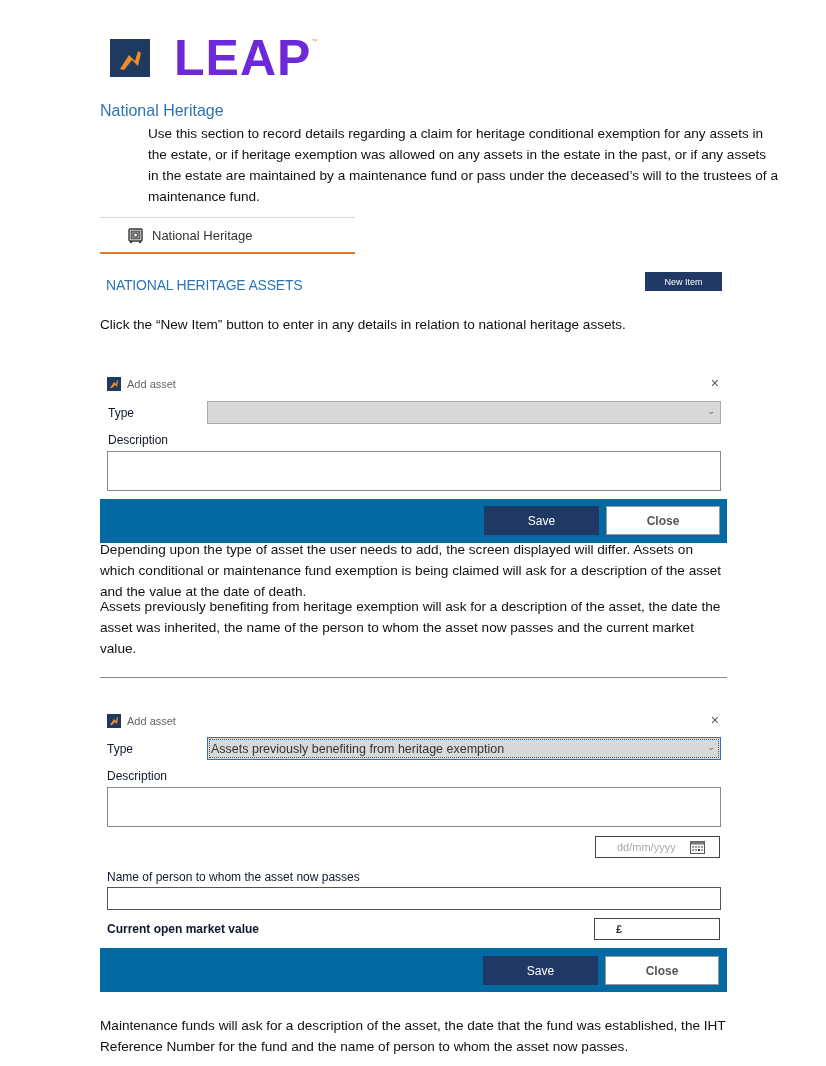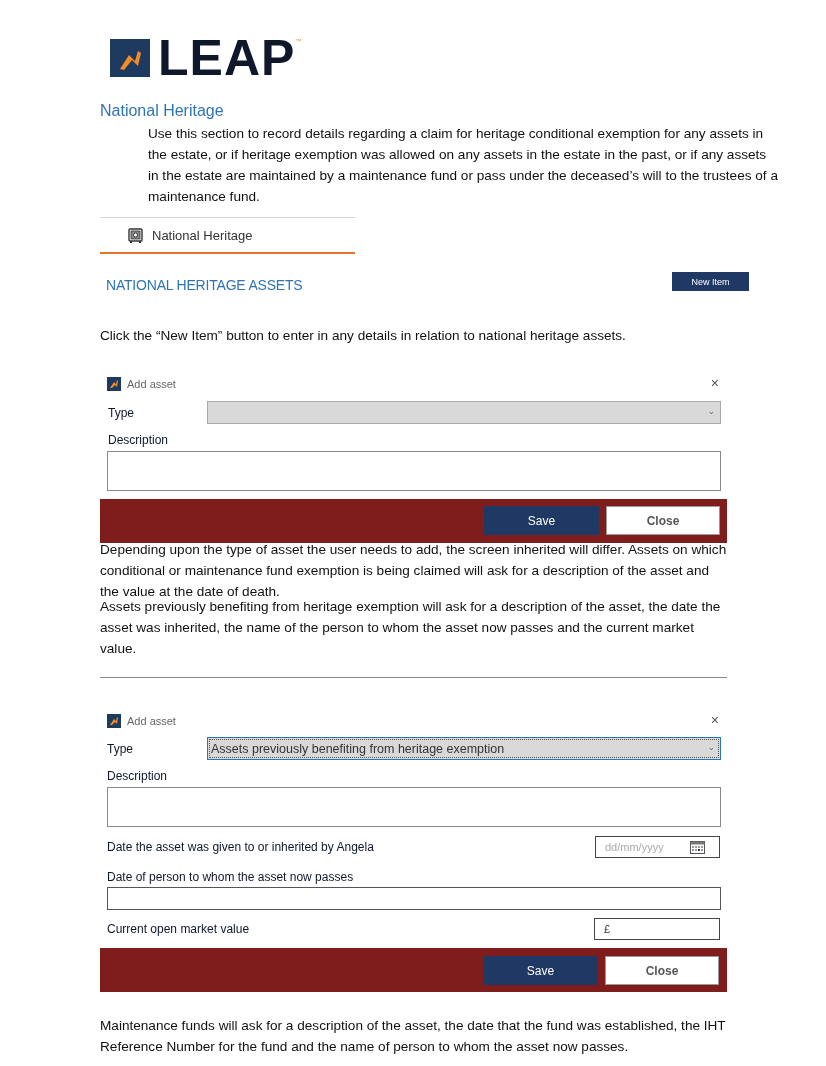--- a/index.html
+++ b/index.html
@@ -5,49 +5,49 @@
     * { box-sizing: border-box; margin: 0; padding: 0; }
     html, body { width: 826px; height: 1066px; background: #ffffff; overflow: hidden; }
     body { position: relative; font-family: "Liberation Sans", "DejaVu Sans", sans-serif; color: #1a1a1a; }
 
     .abs { position: absolute; }
 
     
     .logo { left: 110px; top: 38px; height: 40px; display: flex; align-items: center; }
     .logo-mark { width: 40px; height: 38px; background: #1e3a5f; position: relative; }
     .logo-mark svg { position: absolute; left: 0; top: 0; }
-    .logo-text { font-family: "Liberation Sans", sans-serif; font-weight: bold; font-size: 50px; color: #0f172a; margin-left: 8px; letter-spacing: 1px; line-height: 40px; }
+    .logo-text { font-family: "Liberation Sans", sans-serif; font-weight: bold; font-size: 50px; color: #6d28d9; margin-left: 24px; letter-spacing: 1px; line-height: 40px; }
     .logo-tm { font-size: 6px; color: #f28c28; align-self: flex-start; margin-top: 0px; }
 
     .h-title { left: 100px; top: 102px; font-size: 16px; color: #2e74b5; font-family: "Liberation Sans", sans-serif; }
     .para { left: 100px; width: 630px; font-size: 13.6px; line-height: 21px; color: #111; }
 
     
     .tab { left: 100px; top: 217px; width: 255px; height: 37px; border-top: 1px solid #d6d6d6; border-bottom: 2px solid #e0782b; display: flex; align-items: center; padding-left: 28px; }
     .tab-icon { width: 15px; height: 15px; margin-right: 9px; }
     .tab-label { font-size: 13px; color: #333; }
 
     .section-label { left: 106px; top: 277px; font-size: 14px; color: #2e74b5; letter-spacing: -0.2px; }
-    .new-item-btn { left: 672px; top: 272px; width: 77px; height: 19px; background: #1f3864; color: #fff; font-size: 9px; border: none; display: flex; align-items: center; justify-content: center; }
+    .new-item-btn { left: 645px; top: 272px; width: 77px; height: 19px; background: #1f3864; color: #fff; font-size: 9px; border: none; display: flex; align-items: center; justify-content: center; }
 
     
     .dialog { left: 100px; width: 627px; margin-top: 28px; }
     .dlg-head { position: relative; height: 24px; display: flex; align-items: center; padding-left: 7px; }
     .dlg-icon { width: 14px; height: 14px; background: #1e3a5f; position: relative; margin-right: 6px; }
     .dlg-title { font-size: 11px; color: #666; }
     .dlg-close { position: absolute; right: 8px; top: 3px; font-size: 14px; color: #555; cursor: pointer; }
     .field-row { position: relative; display: flex; align-items: center; }
     .lbl { font-size: 12px; color: #0f172a; }
     .select { position: absolute; left: 107px; height: 23px; border: 1px solid #aaa; background: #d9d9d9; display: flex; align-items: center; padding-left: 3px; font-size: 12px; color: #444; }
     .select .chev { position: absolute; right: 5px; top: 4px; font-size: 9px; color: #666; }
     .textarea { border: 1px solid #888; background: #fff; }
-    .footer { background: #7f1d1d; height: 44px; position: relative; }
+    .footer { background: #0369a1; height: 44px; position: relative; }
     .btn-save { position: absolute; width: 115px; height: 29px; background: #1f3864; color: #fff; font-size: 12px; border: none; display: flex; align-items: center; justify-content: center; }
     .btn-close { position: absolute; width: 114px; height: 29px; background: #fff; color: #555; font-size: 12px; border: 1px solid #999; display: flex; align-items: center; justify-content: center; font-weight: bold; }
-    .input { position: absolute; border: 1px solid #444; background: #fff; height: 22px; font-size: 11px; display: flex; align-items: center; padding-left: 9px; }
+    .input { position: absolute; border: 1px solid #444; background: #fff; height: 22px; font-size: 11px; display: flex; align-items: center; padding-left: 21px; }
   </style>
 </head>
 <body>
 
 <div class="abs logo">
   <div class="logo-mark">
     <svg width="40" height="38" viewBox="0 0 40 38">
       <path d="M10 30 L19 16 L25 22 L28 12 L31 14 L28 27 L22 21 L14 31 Z" fill="#f28c28"></path>
     </svg>
   </div>
@@ -65,21 +65,21 @@
     <circle cx="7.5" cy="7" r="2" fill="#fff" stroke="#222" stroke-width="0.8"></circle>
     <rect x="2" y="13" width="2" height="2" fill="#333"></rect>
     <rect x="11" y="13" width="2" height="2" fill="#333"></rect>
   </svg>
   <span class="tab-label">National Heritage</span>
 </div>
 
 <div class="abs section-label">NATIONAL HERITAGE ASSETS</div>
 <button class="abs new-item-btn">New Item</button>
 
-<div class="abs para" style="top:325px;">Click the “New Item” button to enter in any details in relation to national heritage assets.</div>
+<div class="abs para" style="top:314px;">Click the “New Item” button to enter in any details in relation to national heritage assets.</div>
 
 <div class="abs dialog" style="top:344px;">
   <div class="dlg-head">
     <div class="dlg-icon">
       <svg width="14" height="14" viewBox="0 0 14 14">
           <path d="M3 11 L7 5 L9 7 L10 3 L11 4 L10 10 L8 8 L5 11 Z" fill="#f28c28"></path>
         </svg>
     </div>
     <span class="dlg-title">Add asset</span>
     <span class="dlg-close">×</span>
@@ -94,21 +94,21 @@
   <div style="height:22px; padding-left:8px; display:flex; align-items:center;">
     <span class="lbl">Description</span>
   </div>
   <div class="textarea" style="margin-left:7px; width:614px; height:40px;"></div>
   <div class="footer" style="margin-top:8px;">
     <button class="btn-save" style="left:384px; top:7px;">Save</button>
     <button class="btn-close" style="left:506px; top:7px;">Close</button>
   </div>
 </div>
 
-<div class="abs para" style="top:539px;">Depending upon the type of asset the user needs to add, the screen inherited will differ. Assets on which conditional or maintenance fund exemption is being claimed will ask for a description of the asset and the value at the date of death.</div>
+<div class="abs para" style="top:539px;">Depending upon the type of asset the user needs to add, the screen displayed will differ. Assets on which conditional or maintenance fund exemption is being claimed will ask for a description of the asset and the value at the date of death.</div>
 <div class="abs para" style="top:596px;">Assets previously benefiting from heritage exemption will ask for a description of the asset, the date the asset was inherited, the name of the person to whom the asset now passes and the current market value.</div>
 
 <div class="abs" style="left:100px; top:677px; width:627px; height:1px; background:#888;"></div>
 
 <div class="abs dialog" style="top:681px;">
   <div class="dlg-head">
     <div class="dlg-icon">
       <svg width="14" height="14" viewBox="0 0 14 14">
           <path d="M3 11 L7 5 L9 7 L10 3 L11 4 L10 10 L8 8 L5 11 Z" fill="#f28c28"></path>
         </svg>
@@ -122,45 +122,44 @@
       <span style="color:#333; font-size:12.5px;">Assets previously benefiting from heritage exemption</span>
       <span class="chev">⌄</span>
     </div>
   </div>
   <div style="height:22px; padding-left:7px; display:flex; align-items:center;">
     <span class="lbl">Description</span>
   </div>
   <div class="textarea" style="margin-left:7px; width:614px; height:40px;"></div>
 
   <div class="field-row" style="height:40px;">
-    <span class="lbl" style="margin-left:7px;">Date the asset was given to or inherited by Angela</span>
     <div class="input" style="left:495px; top:9px; width:125px; color:#aaa;">
       <span>dd/mm/yyyy</span>
       <svg style="position:absolute; right:14px; top:3px;" width="15" height="14" viewBox="0 0 15 14">
         <rect x="0.5" y="1.5" width="14" height="12" fill="#fff" stroke="#555"></rect>
         <rect x="0.5" y="1.5" width="14" height="3" fill="#777"></rect>
         <g fill="#999">
             <rect x="2" y="6" width="2" height="2"></rect>
             <rect x="5" y="6" width="2" height="2"></rect>
             <rect x="8" y="6" width="2" height="2"></rect>
             <rect x="11" y="6" width="2" height="2"></rect>
             <rect x="2" y="9" width="2" height="2"></rect>
             <rect x="5" y="9" width="2" height="2"></rect>
             <rect x="11" y="9" width="2" height="2"></rect>
           </g>
         <rect x="8" y="9" width="2" height="2" fill="#1e3a5f"></rect>
       </svg>
     </div>
   </div>
   <div style="height:20px; padding-left:7px; display:flex; align-items:center;">
-    <span class="lbl">Date of person to whom the asset now passes</span>
+    <span class="lbl">Name of person to whom the asset now passes</span>
   </div>
   <div class="textarea" style="margin-left:7px; width:614px; height:23px; border-color:#555;"></div>
 
-  <div class="field-row" style="height:38px;">
+  <div class="field-row" style="height:38px;font-weight:bold;">
     <span class="lbl" style="margin-left:7px;">Current open market value</span>
     <div class="input" style="left:494px; top:8px; width:126px; color:#333;">
       <span>£</span>
     </div>
   </div>
   <div class="footer" style="margin-top:0;">
     <button class="btn-save" style="left:383px; top:8px;">Save</button>
     <button class="btn-close" style="left:505px; top:8px;">Close</button>
   </div>
 </div>

